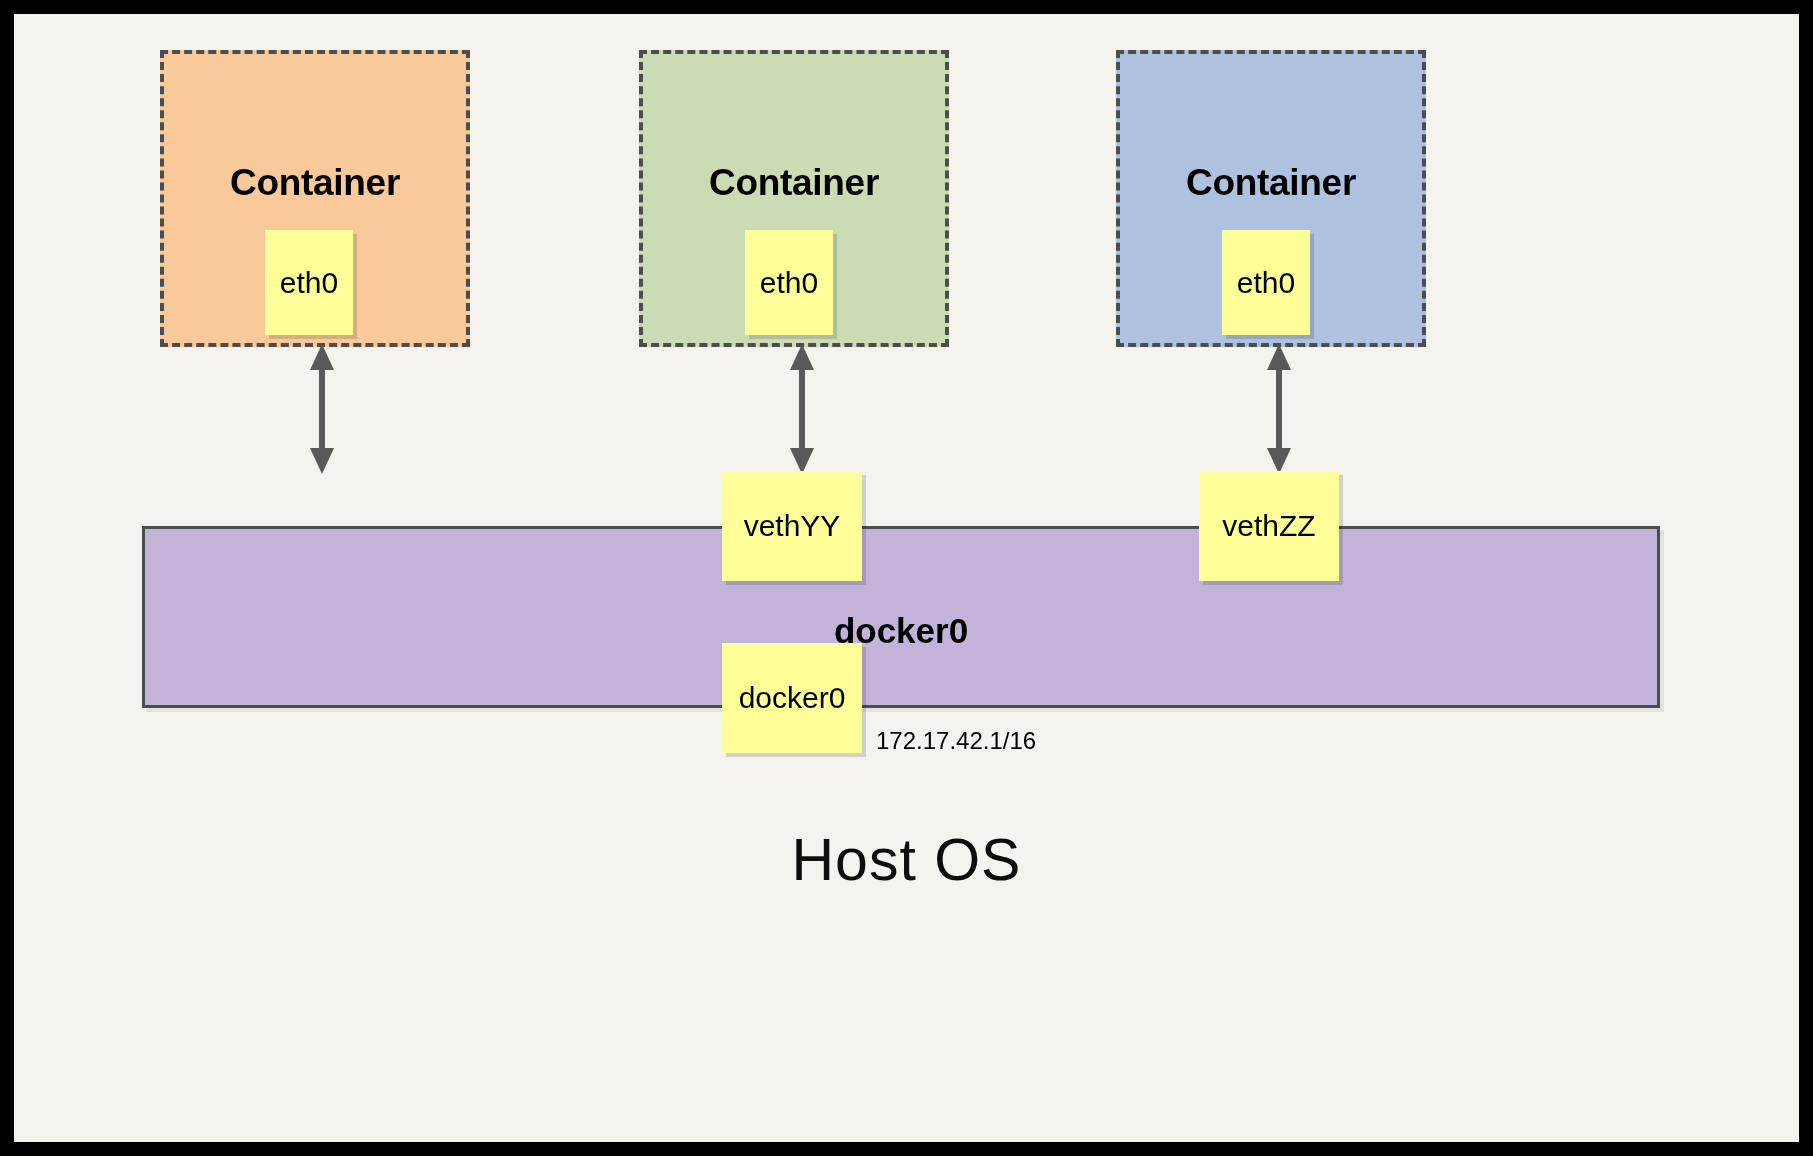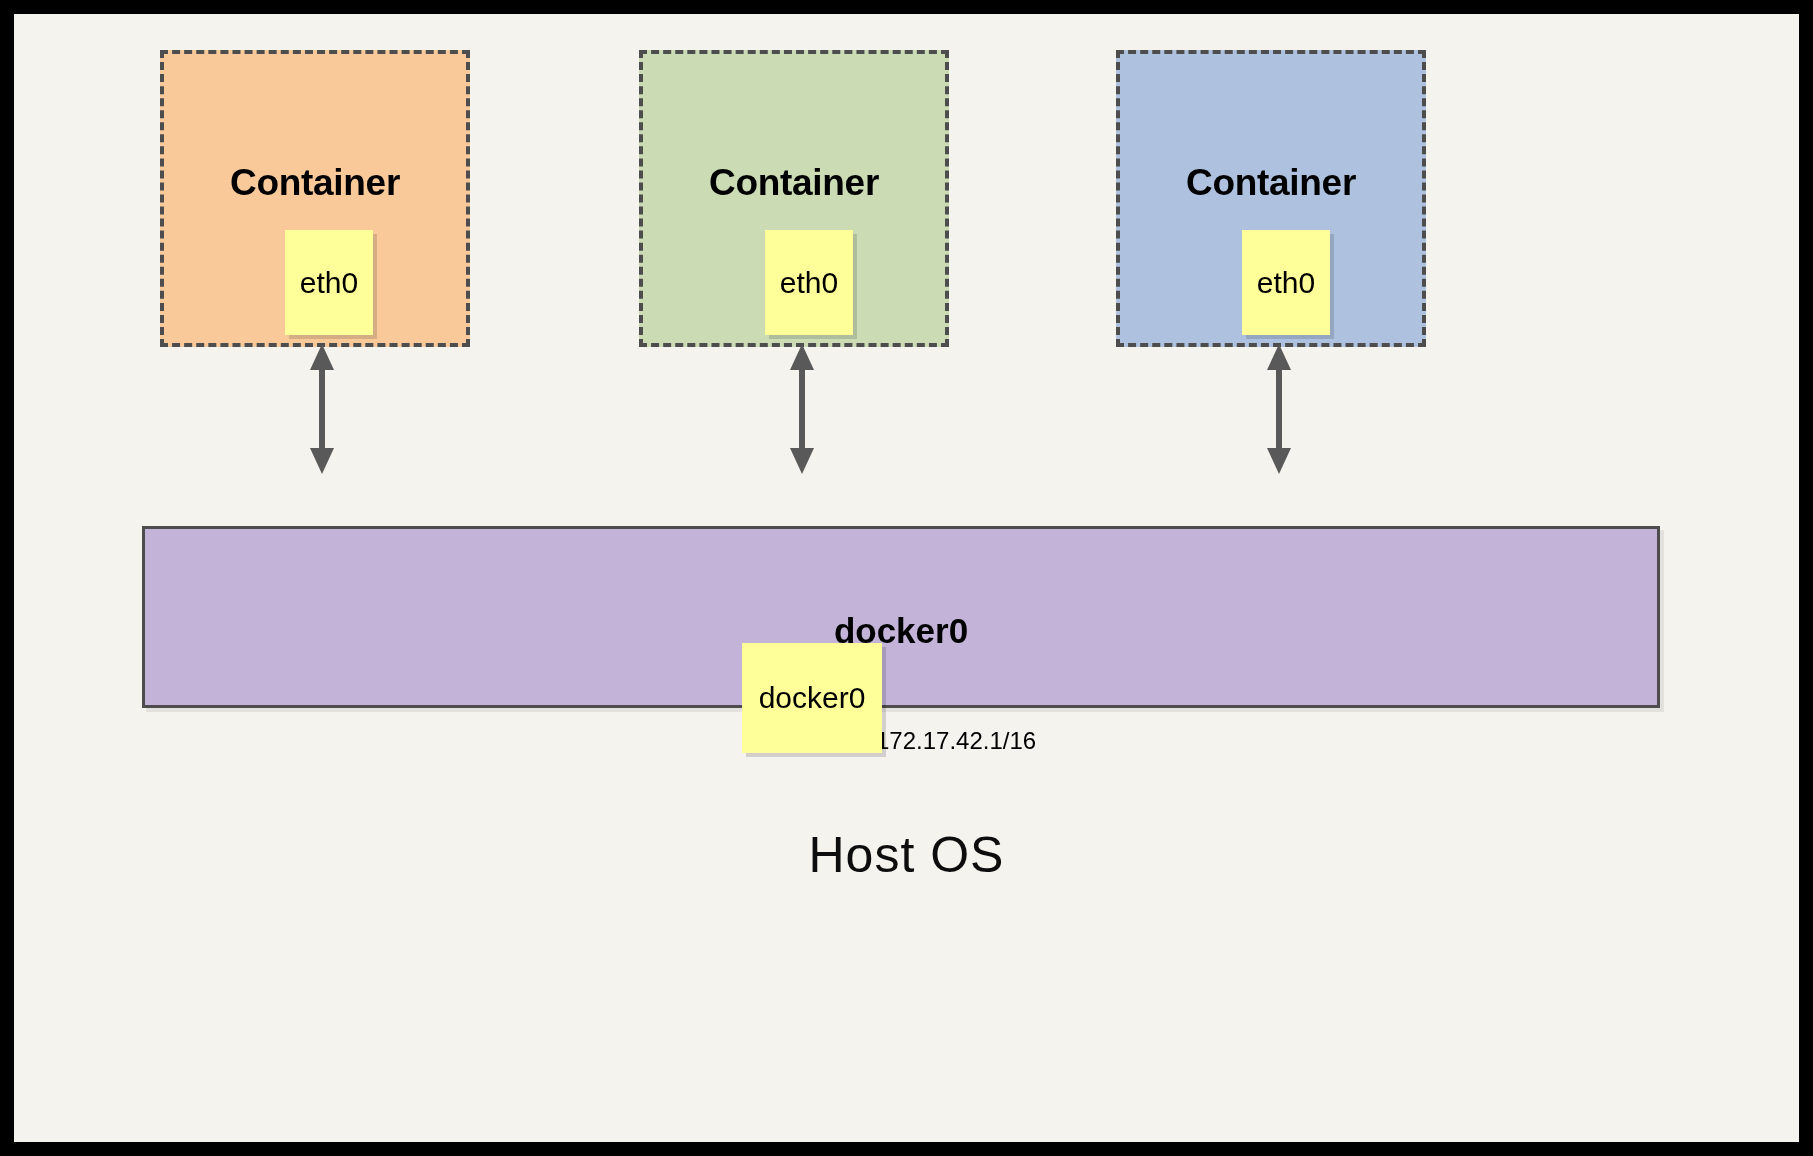--- a/index.html
+++ b/index.html
@@ -58,21 +58,20 @@
     box-sizing: border-box;
     background: #ffff99;
     box-shadow: 4px 4px 0 0 rgba(0,0,0,0.14);
     display: flex;
     align-items: center;
     justify-content: center;
     color: #000000;
     font-size: 30px;
     line-height: 1;
     z-index: 6;
-    margin-left: 20px;
   }
 
   
   .eth0-1 { left: 251px;  top: 216px; width: 88px;  height: 105px; }
   .eth0-2 { left: 731px;  top: 216px; width: 88px;  height: 105px; }
   .eth0-3 { left: 1208px; top: 216px; width: 88px;  height: 105px; }
 
   
   .veth-1 { left: 228px;  top: 457px; width: 140px; height: 110px; }
   .veth-2 { left: 708px;  top: 457px; width: 140px; height: 110px; }
@@ -127,21 +126,21 @@
     white-space: nowrap;
   }
 
   
   #host-os {
     position: absolute;
     left: 0;
     right: 0;
     top: 812px;
     text-align: center;
-    font-size: 50px;
+    font-size: 59px;
     font-weight: 300;
     color: #0d0d0d;
     letter-spacing: 1px;
   }
 </style>
 </head>
 <body>
 
 <div id="canvas">
   <div id="stage">
@@ -181,20 +180,22 @@
       </svg>
     </div>
     <div class="arrow a3">
       <svg width="26" height="130" viewBox="0 0 26 130" xmlns="http://www.w3.org/2000/svg">
         <line x1="13" y1="18" x2="13" y2="112" stroke="#595959" stroke-width="6"></line>
         <polygon points="13,0 25,26 1,26" fill="#595959"></polygon>
         <polygon points="13,130 25,104 1,104" fill="#595959"></polygon>
       </svg>
     </div>
 
+    <div class="note veth-2">vethYY</div>
+    <div class="note veth-3">vethZZ</div>
 
     <div class="note docker0-note">docker0</div>
 
     <div id="ip-label">172.17.42.1/16</div>
 
     <div id="host-os">Host OS</div>
 
   </div>
 </div>
 

